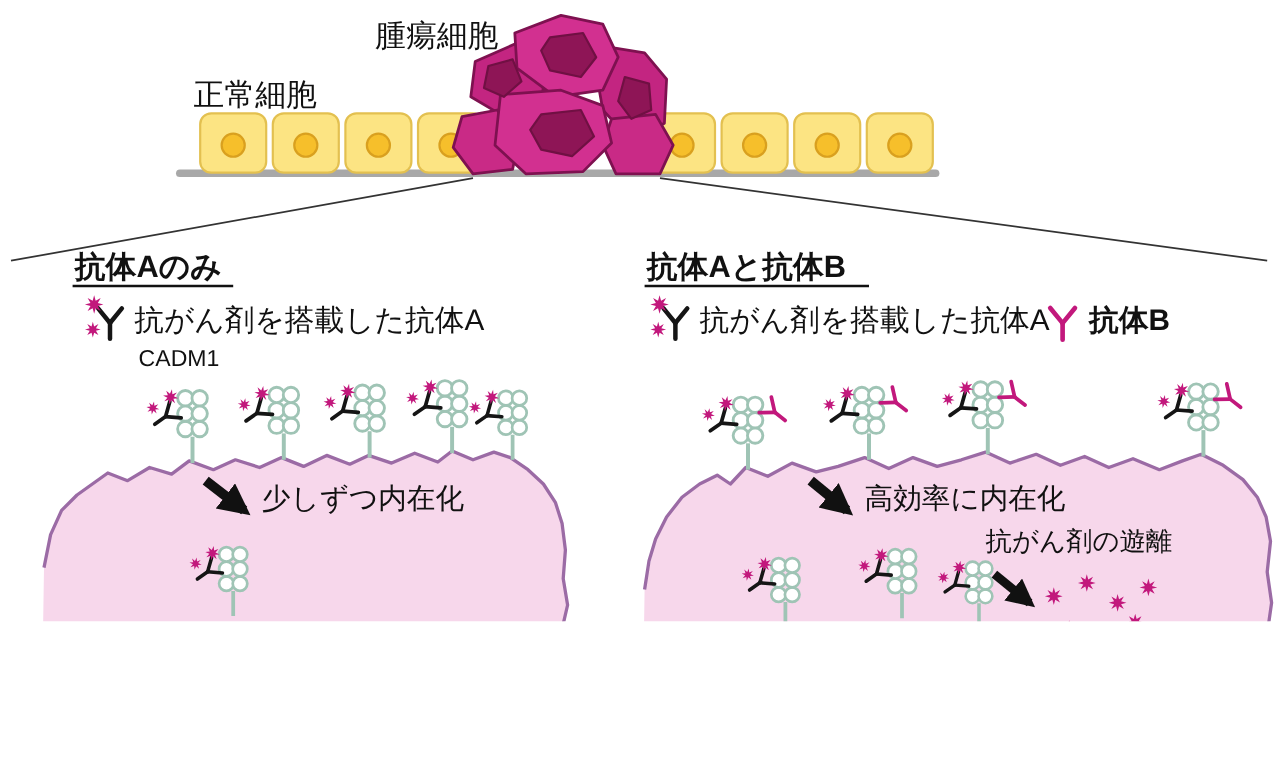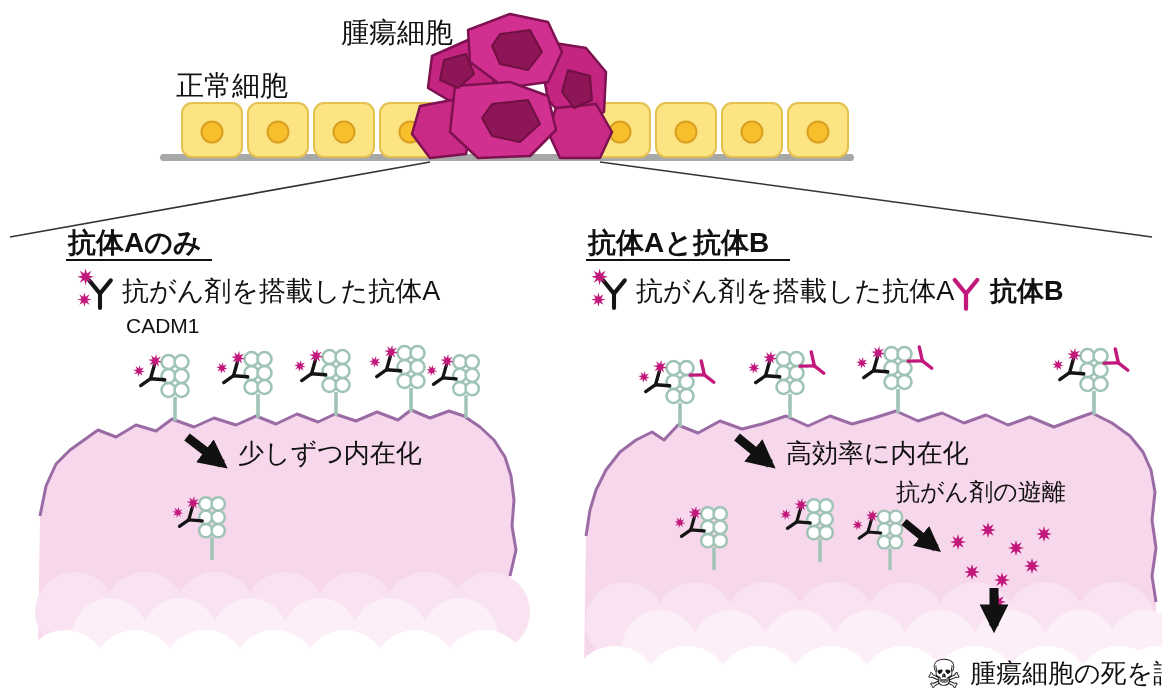--- a/index.html
+++ b/index.html
@@ -1,16 +1,16 @@
 <!DOCTYPE html>
 <html><head>
 <meta charset="utf-8">
 <style>
   html,body{margin:0;padding:0;background:#ffffff;}
-  #stage{position:relative;width:1162px;height:695px;background:#ffffff;overflow:hidden;
+  #stage{position:relative;width:1162px;height:565px;background:#ffffff;overflow:hidden;
          font-family:"Liberation Sans","DejaVu Sans",sans-serif;}
   svg{position:absolute;left:0;top:0;}
   text{font-family:"Liberation Sans","DejaVu Sans",sans-serif;fill:#111;}
   .title{font-size:28px;font-weight:bold;}
   .toplabel{font-size:28px;}
   .legend{font-size:27px;}
   .small{font-size:21px;}
   .mid{font-size:26px;}
   .rel{font-size:24px;}
   .skull{font-size:40px;}

